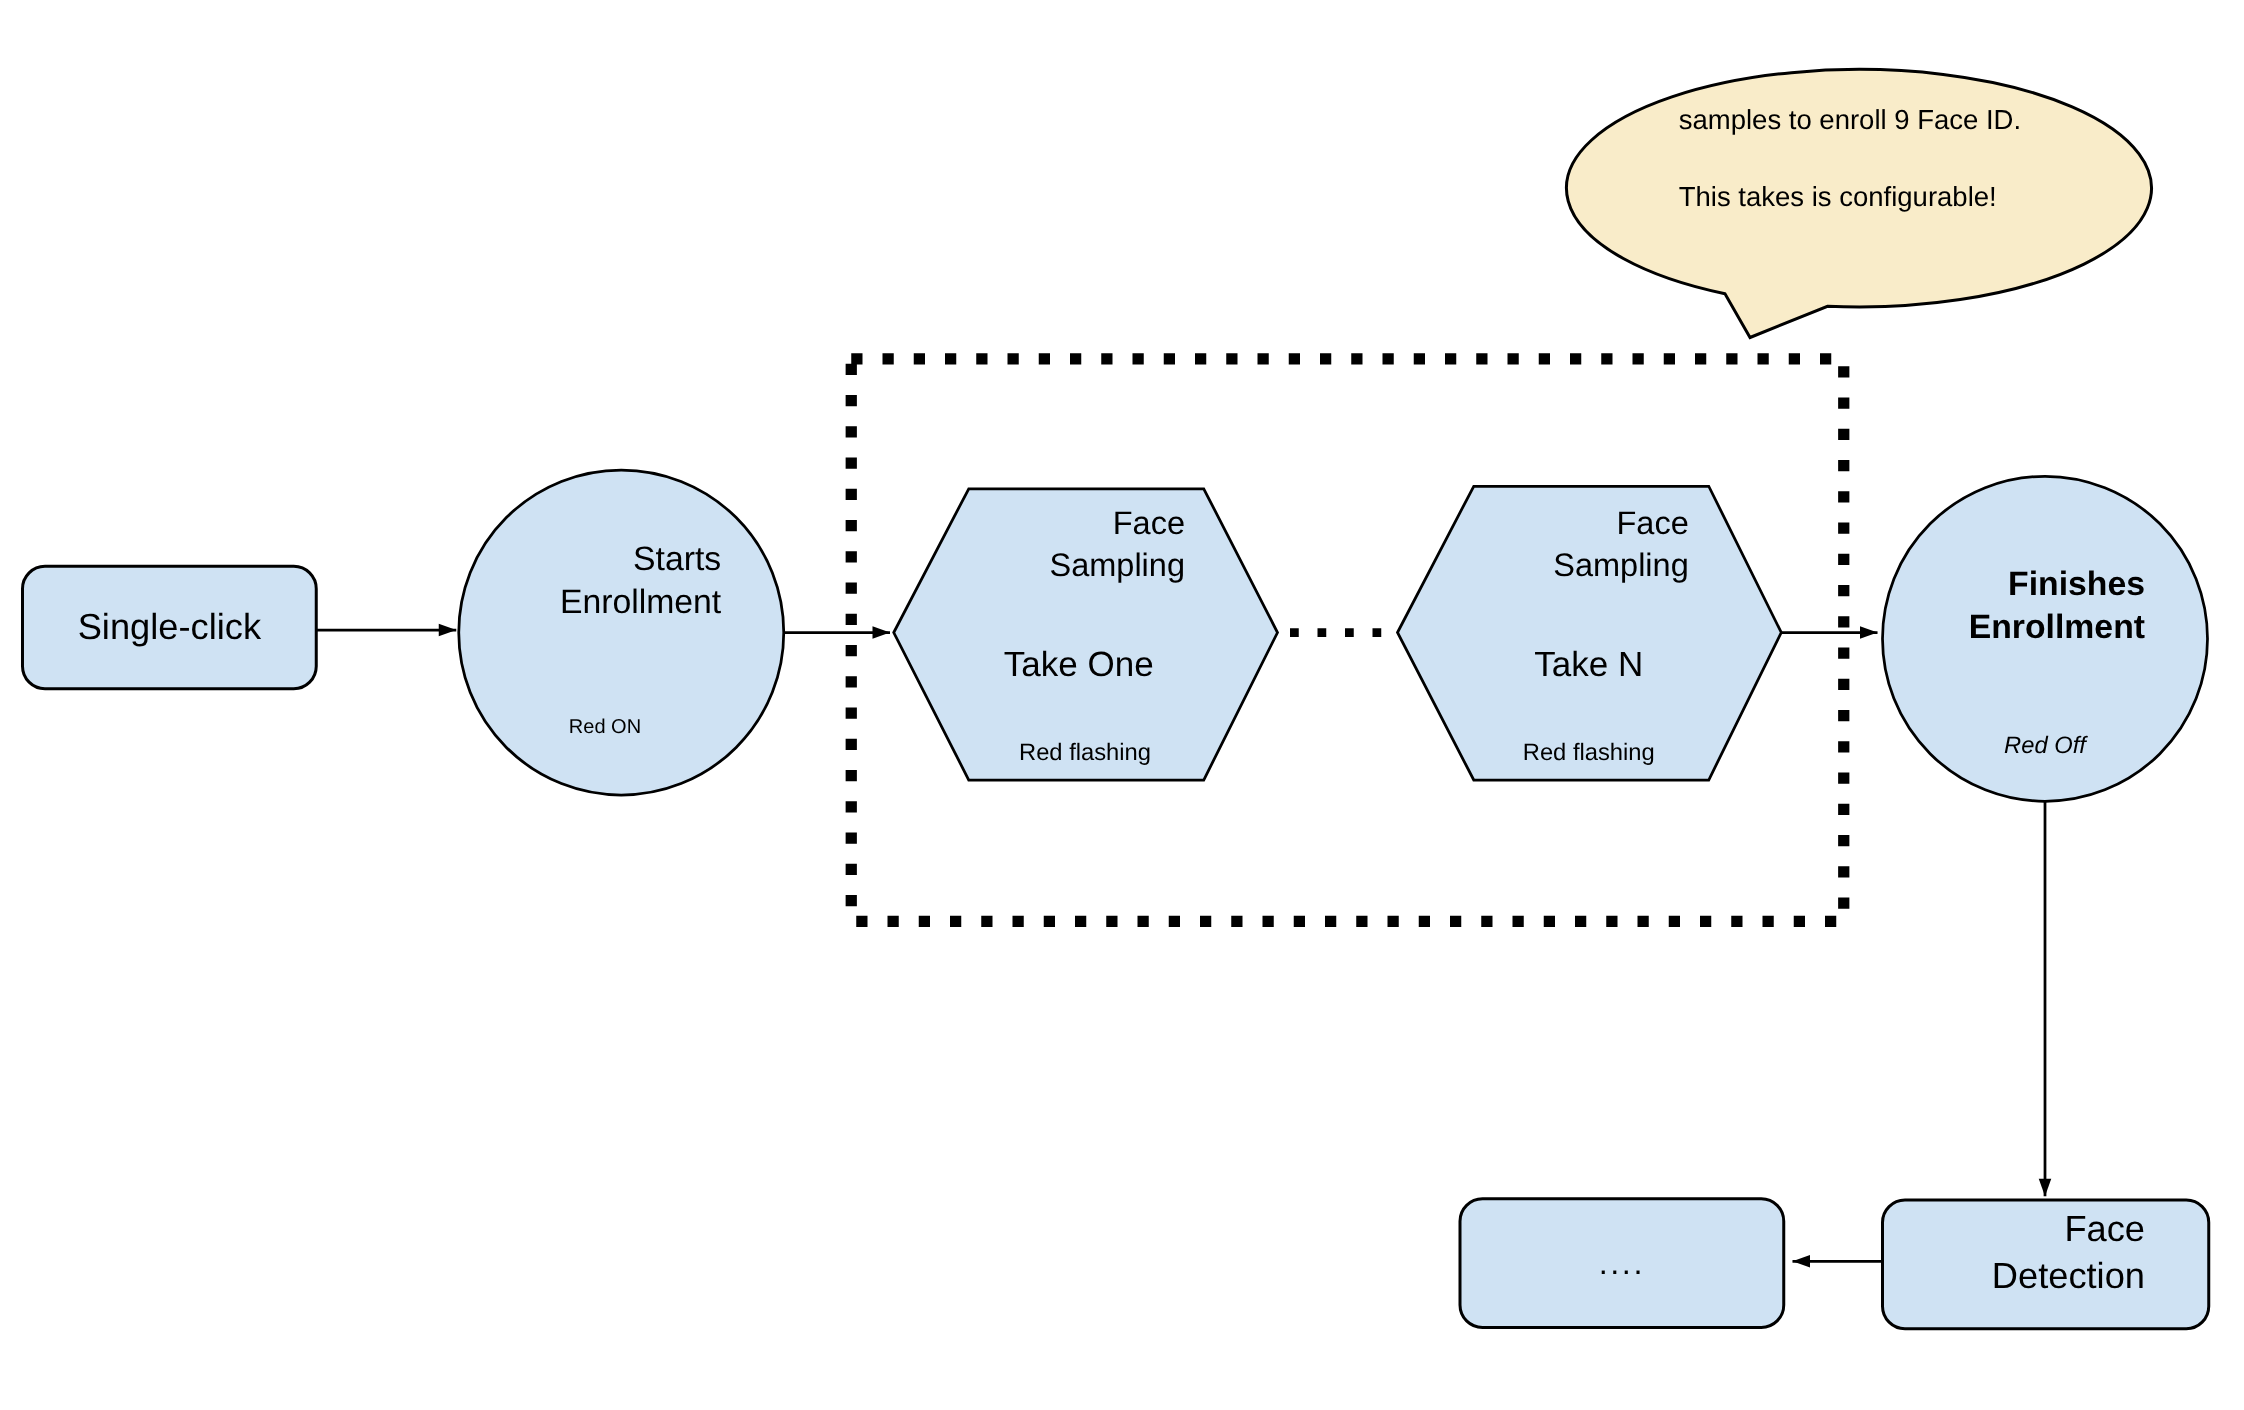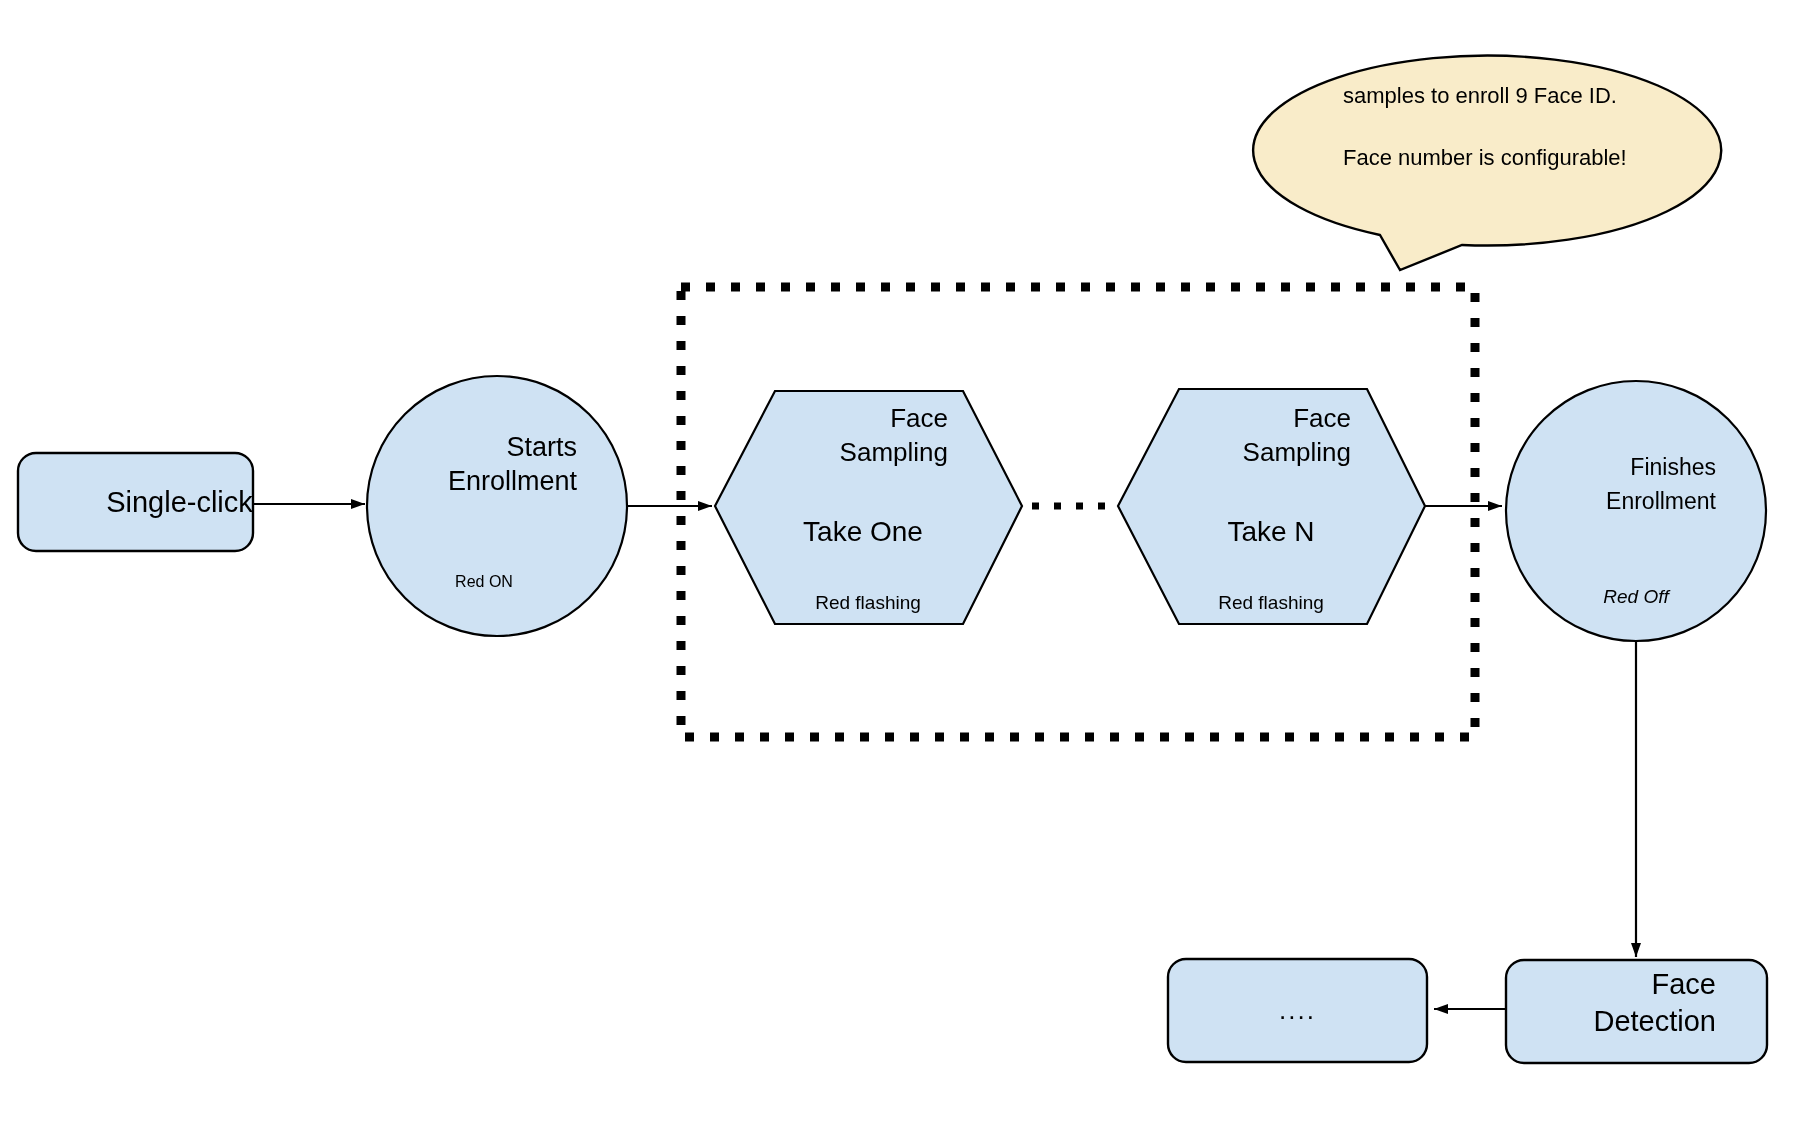--- a/index.html
+++ b/index.html
@@ -18,38 +18,38 @@
   .shape-thin   { stroke-width:2.2; }
   .callout-shape{ fill:var(--callout-fill,#f9ecc9); stroke:var(--node-stroke,#000); stroke-width:2.4; }
   .edge         { stroke:var(--arrow,#000); stroke-width:2.2; fill:none; }
   .dotted-box   { fill:none; stroke:var(--arrow,#000); stroke-width:9; stroke-dasharray:9 16; }
   .dotted-link  { stroke:var(--arrow,#000); stroke-width:7; stroke-dasharray:7 15; fill:none; }
 
   .lbl { position:absolute; display:flex; align-items:center; justify-content:center;
          text-align:right; white-space:normal; }
 
   
-  .single-click-lbl { left:18px; top:453px; width:235px; height:98px; font-size:29px;padding-left:44px; }
+  .single-click-lbl { left:18px; top:453px; width:235px; height:98px; font-size:29px; }
 
   
   .starts-title  { left:417px; top:430px; width:160px; height:68px; font-size:27px; line-height:34px; }
   .starts-status { left:384px; top:570px; width:200px; height:24px; font-size:16px; }
 
   
   .hex1-title    { left:788px;  top:401px; width:160px; height:68px; font-size:26px; line-height:34px; }
   .hex1-action   { left:763px;  top:515px; width:200px; height:34px; font-size:28px; }
   .hex1-status   { left:768px;  top:591px; width:200px; height:24px; font-size:19px; }
 
   
   .hex2-title    { left:1191px; top:401px; width:160px; height:68px; font-size:26px; line-height:34px; }
   .hex2-action   { left:1171px; top:515px; width:200px; height:34px; font-size:28px; }
   .hex2-status   { left:1171px; top:591px; width:200px; height:24px; font-size:19px; }
 
   
-  .finishes-title  { left:1556px; top:450px; width:160px; height:68px; font-size:23px; line-height:34px; }
+  .finishes-title  { left:1556px; top:450px; width:160px; height:68px; font-size:27px; line-height:34px;font-weight:bold; }
   .finishes-status { left:1536px; top:585px; width:200px; height:24px; font-size:19px;font-style:italic; }
 
   
   .face-detect-lbl { left:1556px; top:960px; width:160px; height:86px; font-size:29px; line-height:37px; }
   .continue-lbl    { left:1168px; top:959px; width:259px; height:103px; font-size:26px; letter-spacing:2px; }
 
   
   .callout-text { position:absolute; left:1343px; top:80px; width:350px; }
   .callout-line { font-size:22px; line-height:31px; min-height:31px; white-space:nowrap; text-align:left; }
 </style>
@@ -107,16 +107,16 @@
   <div class="lbl finishes-title">Finishes Enrollment</div>
   <div class="lbl finishes-status">Red Off</div>
 
   <div class="lbl face-detect-lbl">Face Detection</div>
 
   <div class="lbl continue-lbl">....</div>
 
   <div class="callout-text">
     <div class="callout-line">samples to enroll 9 Face ID.</div>
     <div class="callout-line"></div>
-    <div class="callout-line">Face number is configurable!</div>
+    <div class="callout-line">This takes is configurable!</div>
   </div>
 
 </div>
 
 </body></html>

